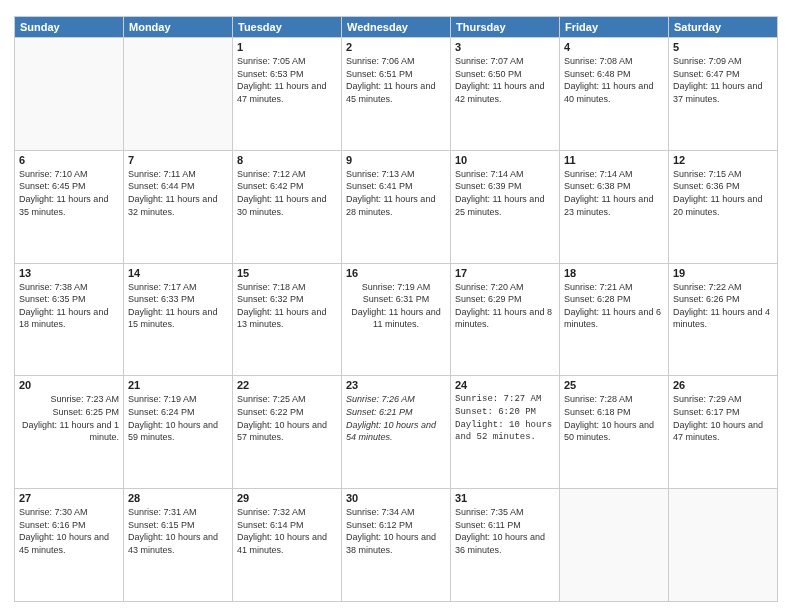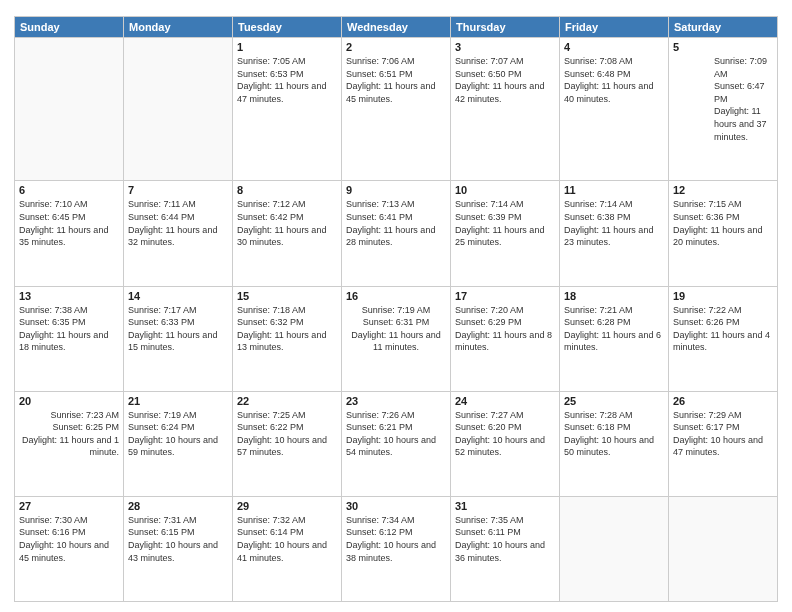--- a/index.html
+++ b/index.html
@@ -137,21 +137,21 @@
 Daylight: 11 hours and 42 minutes.</div>
           </td>
           <td>
             <span class="day-num">4</span>
             <div class="day-info" style="white-space: pre-line;">Sunrise: 7:08 AM
 Sunset: 6:48 PM
 Daylight: 11 hours and 40 minutes.</div>
           </td>
           <td>
             <span class="day-num">5</span>
-            <div class="day-info" style="white-space: pre-line; margin-left: 41px;">Sunrise: 7:09 AM
+            <div class="day-info" style="white-space: pre-line;">Sunrise: 7:09 AM
 Sunset: 6:47 PM
 Daylight: 11 hours and 37 minutes.</div>
           </td>
         </tr>
         <tr>
           <td>
             <span class="day-num">6</span>
             <div class="day-info" style="white-space: pre-line;">Sunrise: 7:10 AM
 Sunset: 6:45 PM
 Daylight: 11 hours and 35 minutes.</div>
@@ -251,27 +251,27 @@
 Daylight: 10 hours and 59 minutes.</div>
           </td>
           <td>
             <span class="day-num">22</span>
             <div class="day-info" style="white-space: pre-line;">Sunrise: 7:25 AM
 Sunset: 6:22 PM
 Daylight: 10 hours and 57 minutes.</div>
           </td>
           <td>
             <span class="day-num">23</span>
-            <div class="day-info" style="white-space: pre-line;">Sunrise: 7:26 AM
+            <div class="day-info" style="white-space: pre-line; font-style: italic;">Sunrise: 7:26 AM
 Sunset: 6:21 PM
 Daylight: 10 hours and 54 minutes.</div>
           </td>
           <td>
             <span class="day-num">24</span>
-            <div class="day-info" style="white-space: pre-line;">Sunrise: 7:27 AM
+            <div class="day-info" style="white-space: pre-line; font-family: Liberation Mono, monospace;">Sunrise: 7:27 AM
 Sunset: 6:20 PM
 Daylight: 10 hours and 52 minutes.</div>
           </td>
           <td>
             <span class="day-num">25</span>
             <div class="day-info" style="white-space: pre-line;">Sunrise: 7:28 AM
 Sunset: 6:18 PM
 Daylight: 10 hours and 50 minutes.</div>
           </td>
           <td>

